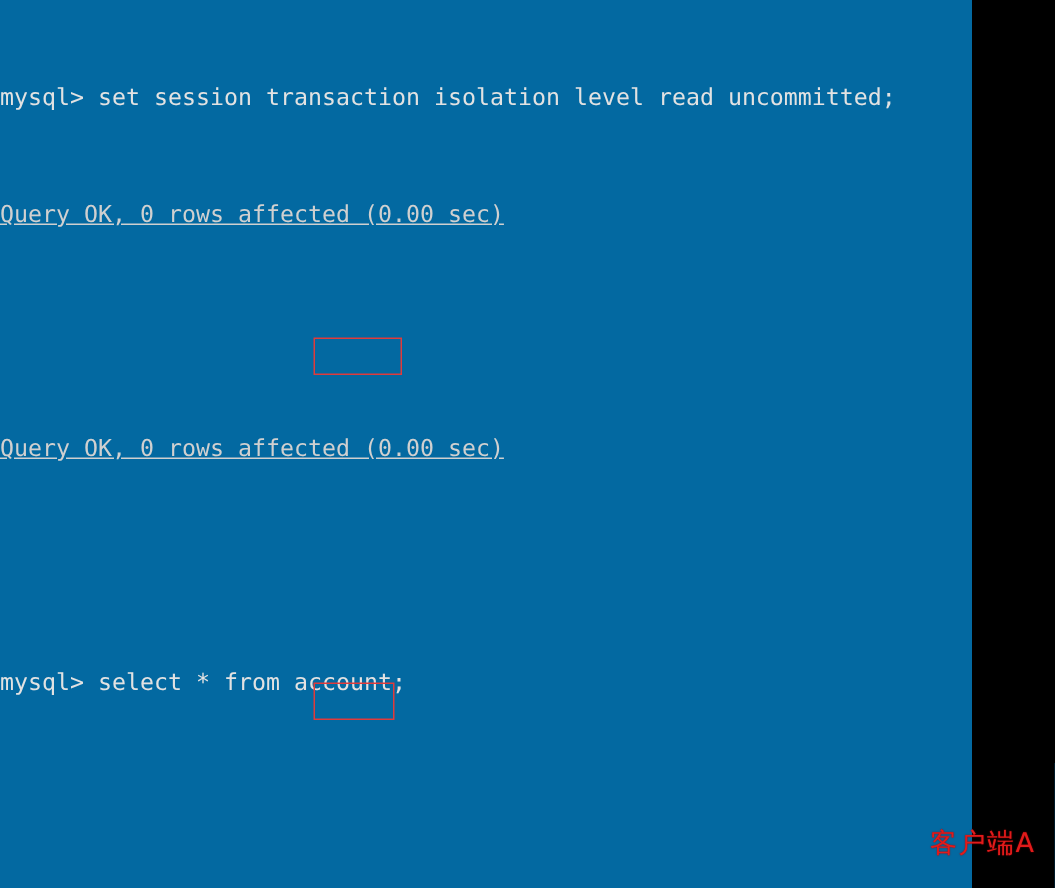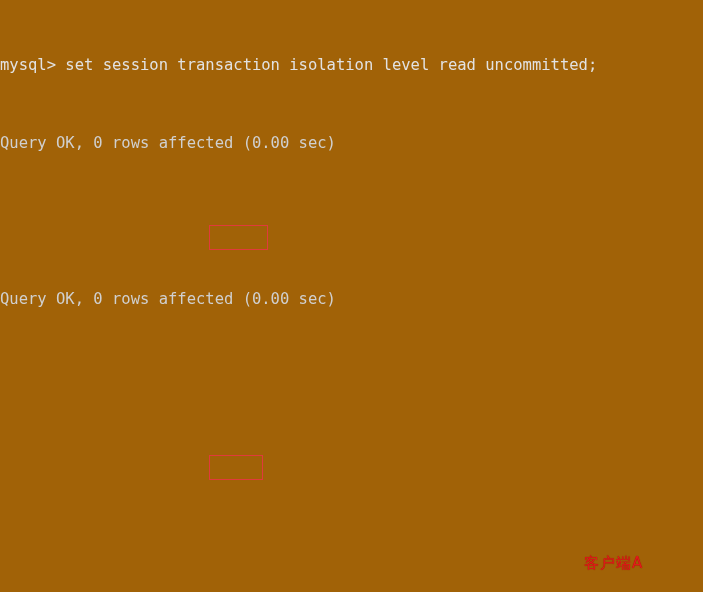--- a/index.html
+++ b/index.html
@@ -11,23 +11,23 @@
     width: 703px;
     height: 592px;
     overflow: hidden;
     position: relative;
     font-family: "DejaVu Sans Mono", "Liberation Mono", monospace;
   }
   #terminal {
     position: absolute;
     top: 0;
     left: 0;
-    width: 703px;
+    width: 648px;
     height: 592px;
-    background: #a16207;
+    background: #0369a1;
     color: #d5d5d5;
     font-family: "DejaVu Sans Mono", "Liberation Mono", monospace;
     font-size: 15.5px;
     line-height: 26px;
     letter-spacing: 0px;
     white-space: pre;
     padding: 0;
     box-sizing: border-box;
   }
   .line {
@@ -37,20 +37,21 @@
     position: relative;
   }
   .line.blank {
     height: 26px;
   }
   .prompt-line {
     color: #e2e2e2;
   }
   .result-line {
     color: #d0d0d0;
+    text-decoration: underline;
   }
   
   .hl-box {
     position: absolute;
     border: 1px solid #e03b3b;
     box-sizing: border-box;
     pointer-events: none;
   }
   #hl-450 {
     left: 209px;
@@ -59,40 +60,41 @@
     height: 25px;
   }
   #hl-400 {
     left: 209px;
     top: 455px;
     width: 54px;
     height: 25px;
   }
   #client-label {
     position: absolute;
-    left: 584px;
+    left: 620px;
     top: 550px;
     color: #e11b1b;
     font-family: "DejaVu Sans", "Liberation Sans", sans-serif;
-    font-size: 15px;
+    font-size: 18px;
     line-height: 26px;
     letter-spacing: 1px;
     white-space: pre;
     text-shadow: 0 0 1px #a00000;
   }
 </style>
 </head>
 <body>
 
 <div id="terminal">
   <div class="line prompt-line">mysql&gt; set session transaction isolation level read uncommitted;</div>
   <div class="line result-line">Query OK, 0 rows affected (0.00 sec)</div>
   <div class="line blank"></div>
   <div class="line result-line">Query OK, 0 rows affected (0.00 sec)</div>
   <div class="line blank"></div>
+  <div class="line prompt-line">mysql&gt; select * from account;</div>
   
   
   
   
   
   
   
   
   
   

